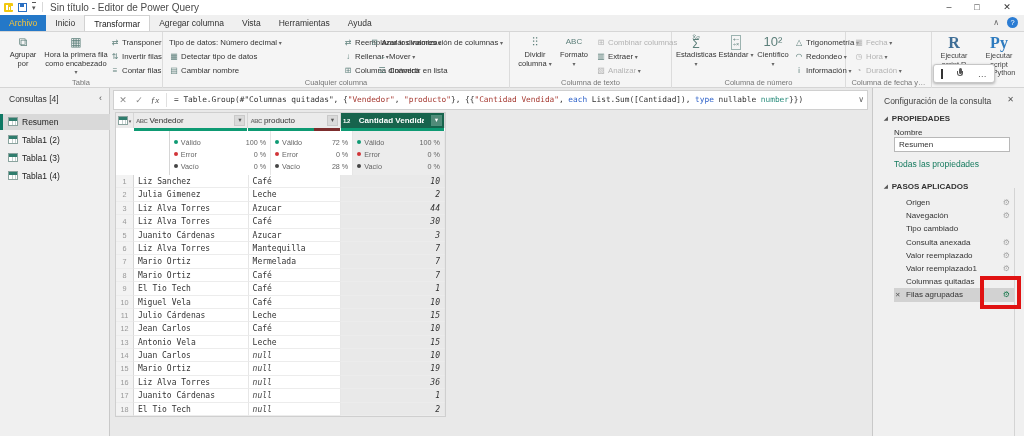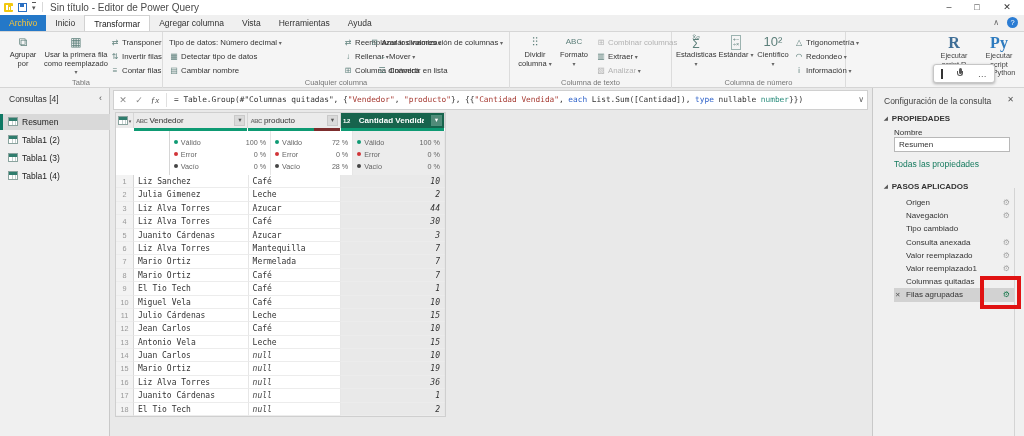--- a/index.html
+++ b/index.html
@@ -164,21 +164,21 @@
 
   <div class="ribbon">
 
     <div class="rgroup" style="left:0;width:163px;">
       <div class="bigbtn" style="left:4px;width:38px;">
         <span class="bic">⧉</span>
         <span>Agrupar por</span>
       </div>
       <div class="bigbtn" style="left:44px;width:64px;">
         <span class="bic">▦</span>
-        <span class="dd">Usar la primera fila como reemplazado</span>
+        <span class="dd">Hora la primera fila como encabezado</span>
       </div>
       <div class="srow" style="left:110px;top:4px;"><span class="ic">⇄</span><span>Transponer</span></div>
       <div class="srow" style="left:110px;top:18px;"><span class="ic">⇅</span><span>Invertir filas</span></div>
       <div class="srow" style="left:110px;top:32px;"><span class="ic">≡</span><span>Contar filas</span></div>
       <div class="glabel">Tabla</div>
     </div>
 
     <div class="rgroup" style="left:163px;width:347px;">
       <div class="srow dd" style="left:6px;top:4px;"><span>Tipo de datos: Número decimal</span></div>
       <div class="srow" style="left:6px;top:18px;"><span class="ic">▦</span><span>Detectar tipo de datos</span></div>
@@ -221,20 +221,26 @@
       <div class="bigbtn dd" style="left:84px;width:34px;">
         <span class="bic" style="font-size:13px;">10²</span>
         <span>Científico</span>
       </div>
       <div class="srow dd" style="left:122px;top:4px;"><span class="ic">△</span><span>Trigonometría</span></div>
       <div class="srow dd" style="left:122px;top:18px;"><span class="ic">◠</span><span>Redondeo</span></div>
       <div class="srow dd" style="left:122px;top:32px;"><span class="ic">ℹ</span><span>Información</span></div>
       <div class="glabel">Columna de número</div>
     </div>
 
+    <div class="rgroup" style="left:846px;width:86px;">
+      <div class="srow dis dd" style="left:8px;top:4px;"><span class="ic">▦</span><span>Fecha</span></div>
+      <div class="srow dis dd" style="left:8px;top:18px;"><span class="ic">◷</span><span>Hora</span></div>
+      <div class="srow dis dd" style="left:8px;top:32px;"><span class="ic">◔</span><span>Duración</span></div>
+      <div class="glabel">Columna de fecha y…</div>
+    </div>
 
     <div class="rgroup" style="left:932px;width:92px;border-right:none;">
       <div class="bigbtn" style="left:2px;width:40px;">
         <span class="bigR">R</span>
         <div class="scrlabel"><span>Ejecutar</span><br><span>script R</span></div>
       </div>
       <div class="bigbtn" style="left:44px;width:46px;">
         <span class="bigPy">Py</span>
         <div class="scrlabel"><span>Ejecutar script</span><br><span>de Python</span></div>
       </div>

